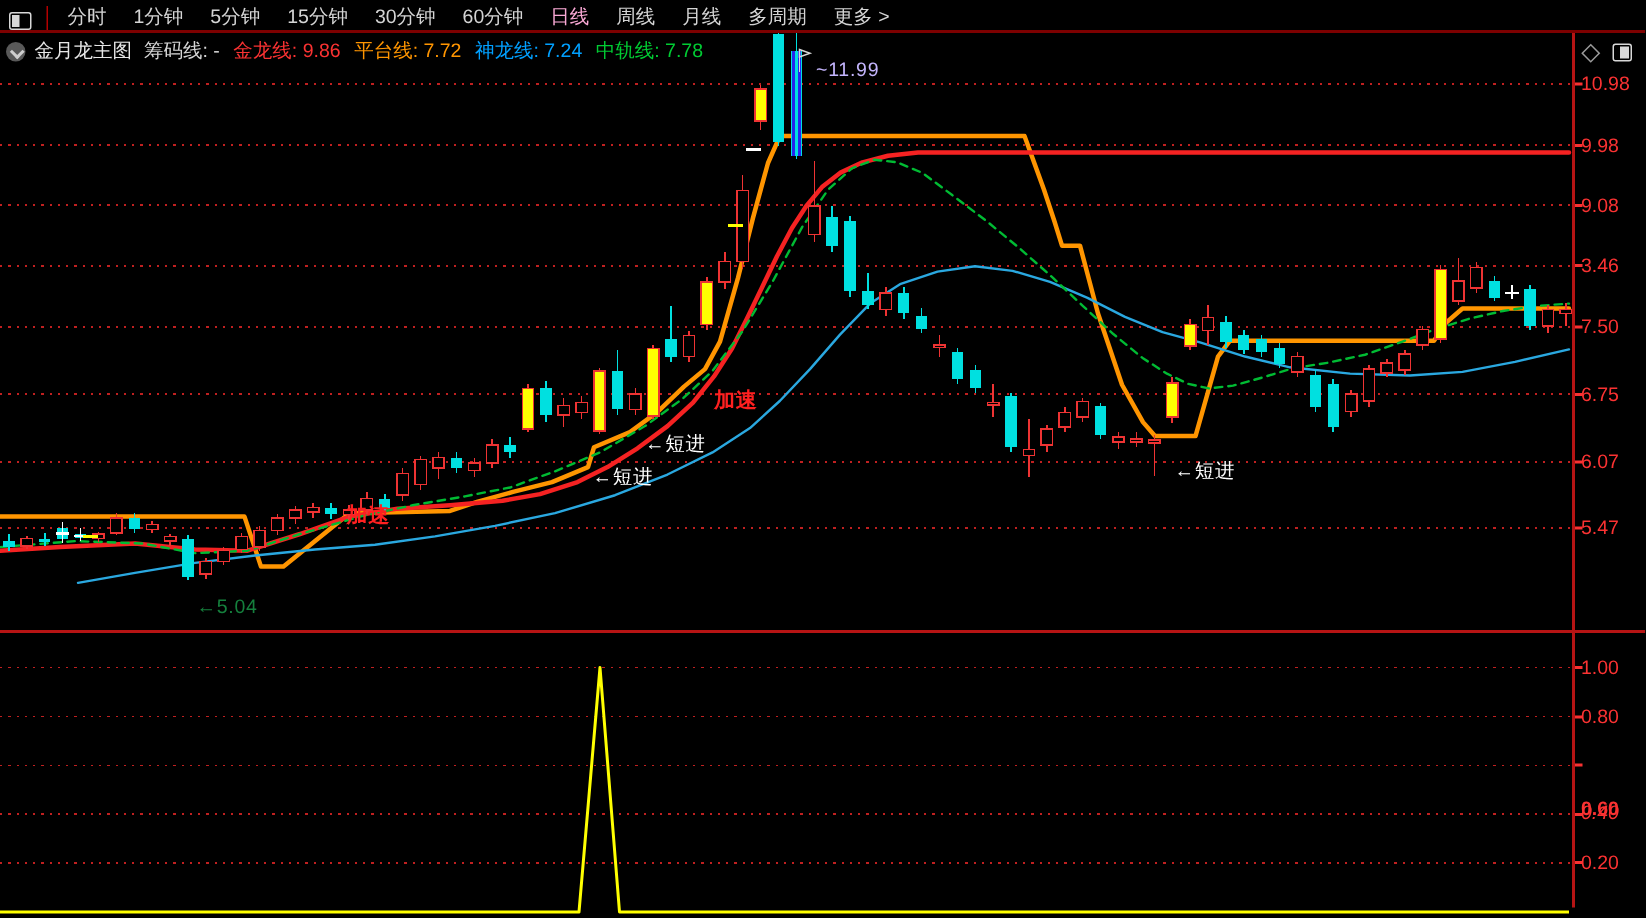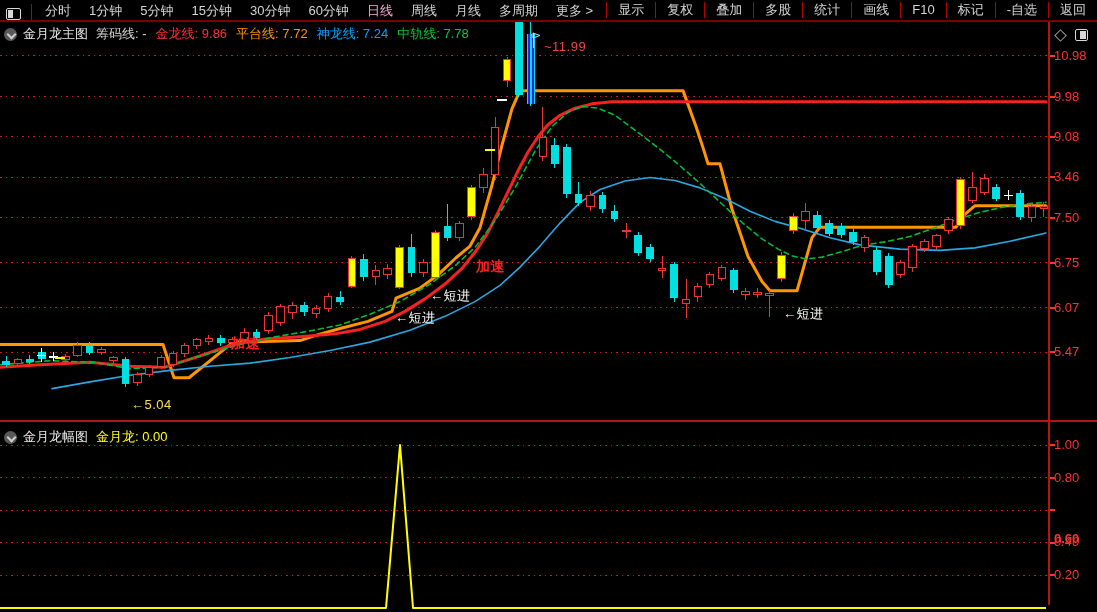--- a/index.html
+++ b/index.html
@@ -67,33 +67,20 @@
         <span class="menu-item">1分钟</span>
         <span class="menu-item">5分钟</span>
         <span class="menu-item">15分钟</span>
         <span class="menu-item">30分钟</span>
         <span class="menu-item">60分钟</span>
         <span class="menu-item selected">日线</span>
         <span class="menu-item">周线</span>
         <span class="menu-item">月线</span>
         <span class="menu-item">多周期</span>
         <span class="menu-item">更多 &gt;</span>
-      </div>
-    <div id="right-menu">
-
-    <span class="rmenu-item">显示</span>
-        <span class="rmenu-item">复权</span>
-        <span class="rmenu-item">叠加</span>
-        <span class="rmenu-item">多股</span>
-        <span class="rmenu-item">统计</span>
-        <span class="rmenu-item">画线</span>
-        <span class="rmenu-item">F10</span>
-        <span class="rmenu-item">标记</span>
-        <span class="rmenu-item">-自选</span>
-        <span class="rmenu-item">返回</span>
       </div>
   </div>
 
   <svg id="main-chart" width="1048" height="399" shape-rendering="crispEdges">
       <line x1="0" y1="33.96793966541156" x2="1048" y2="33.96793966541156" stroke="#c02020" stroke-width="1" stroke-dasharray="1.5,4"></line>
       <line x1="0" y1="74.55218661256652" x2="1048" y2="74.55218661256652" stroke="#c02020" stroke-width="1" stroke-dasharray="1.5,4"></line>
       <line x1="0" y1="114.71846813938919" x2="1048" y2="114.71846813938919" stroke="#c02020" stroke-width="1" stroke-dasharray="1.5,4"></line>
       <line x1="0" y1="155.45938985269947" x2="1048" y2="155.45938985269947" stroke="#c02020" stroke-width="1" stroke-dasharray="1.5,4"></line>
       <line x1="0" y1="195.96621626953743" x2="1048" y2="195.96621626953743" stroke="#c02020" stroke-width="1" stroke-dasharray="1.5,4"></line>
       <line x1="0" y1="240.7444354241137" x2="1048" y2="240.7444354241137" stroke="#c02020" stroke-width="1" stroke-dasharray="1.5,4"></line>
@@ -308,25 +295,20 @@
 
   <svg id="sub-chart" width="1048" height="190" shape-rendering="crispEdges">
       <line x1="0" y1="23" x2="1048" y2="23" stroke="#c02020" stroke-width="1" stroke-dasharray="1.5,4"></line>
       <line x1="0" y1="55.599999999999994" x2="1048" y2="55.599999999999994" stroke="#c02020" stroke-width="1" stroke-dasharray="1.5,4"></line>
       <line x1="0" y1="88.2" x2="1048" y2="88.2" stroke="#c02020" stroke-width="1" stroke-dasharray="1.5,4"></line>
       <line x1="0" y1="120.8" x2="1048" y2="120.8" stroke="#c02020" stroke-width="1" stroke-dasharray="1.5,4"></line>
       <line x1="0" y1="153.4" x2="1048" y2="153.4" stroke="#c02020" stroke-width="1" stroke-dasharray="1.5,4"></line>
       <polyline points="0,186 386,186 400,23 413,186 1046,186" fill="none" stroke="#ffff00" stroke-width="2" stroke-linejoin="round" shape-rendering="auto"></polyline>
     </svg>
 
-  <div id="sub-header">
-    <span class="circle-icon"></span>
-    <span class="ind-name">金月龙幅图</span>
-    <span id="sub-legend"><span class="legend-item" style="color: rgb(255, 255, 0);">金月龙: 0.00</span></span>
-  </div>
 
   <div id="main-axis-labels">
       <div class="y-label" style="top: 47.9679px;">10.98</div>
       <div class="y-tick" style="top: 54.9679px;"></div>
       <div class="y-label" style="top: 88.5522px;">9.98</div>
       <div class="y-tick" style="top: 95.5522px;"></div>
       <div class="y-label" style="top: 128.718px;">9.08</div>
       <div class="y-tick" style="top: 135.718px;"></div>
       <div class="y-label" style="top: 169.459px;">3.46</div>
       <div class="y-tick" style="top: 176.459px;"></div>
@@ -345,22 +327,22 @@
       <div class="y-label" style="top: 469.6px;">0.80</div>
       <div class="y-tick" style="top: 476.6px;"></div>
       <div class="y-label" style="top: 531px; font-weight: bold;">0.60</div>
       <div class="y-tick" style="top: 509.2px;"></div>
       <div class="y-label" style="top: 534px; font-style: italic;">0.40</div>
       <div class="y-tick" style="top: 541.8px;"></div>
       <div class="y-label" style="top: 567.4px;">0.20</div>
       <div class="y-tick" style="top: 574.4px;"></div>
     </div>
   <div id="annotations">
-      <div class="anno" style="left: 544px; top: 46px; color: #ef4444; font-size: 13px;">~11.99</div>
-      <div class="anno" style="left: 131px; top: 404px; color: #fde047; font-size: 13px;">←5.04</div>
+      <div class="anno" style="left: 544px; top: 46px; color: #c4b5fd; font-size: 13px;">~11.99</div>
+      <div class="anno" style="left: 131px; top: 404px; color: #15803d; font-size: 13px;">←5.04</div>
       <div class="anno" style="left: 231px; top: 344px; color: rgb(255, 32, 32); font-size: 14px; font-weight: bold;">加速</div>
       <div class="anno" style="left: 476px; top: 267px; color: rgb(255, 32, 32); font-size: 14px; font-weight: bold;">加速</div>
       <div class="anno" style="left: 395px; top: 318px; color: rgb(255, 255, 255); font-size: 13px;">←短进</div>
       <div class="anno" style="left: 430px; top: 296px; color: rgb(255, 255, 255); font-size: 13px;">←短进</div>
       <div class="anno" style="left: 783px; top: 314px; color: rgb(255, 255, 255); font-size: 13px;">←短进</div>
     </div>
 
 </div>
 
 </body></html>

